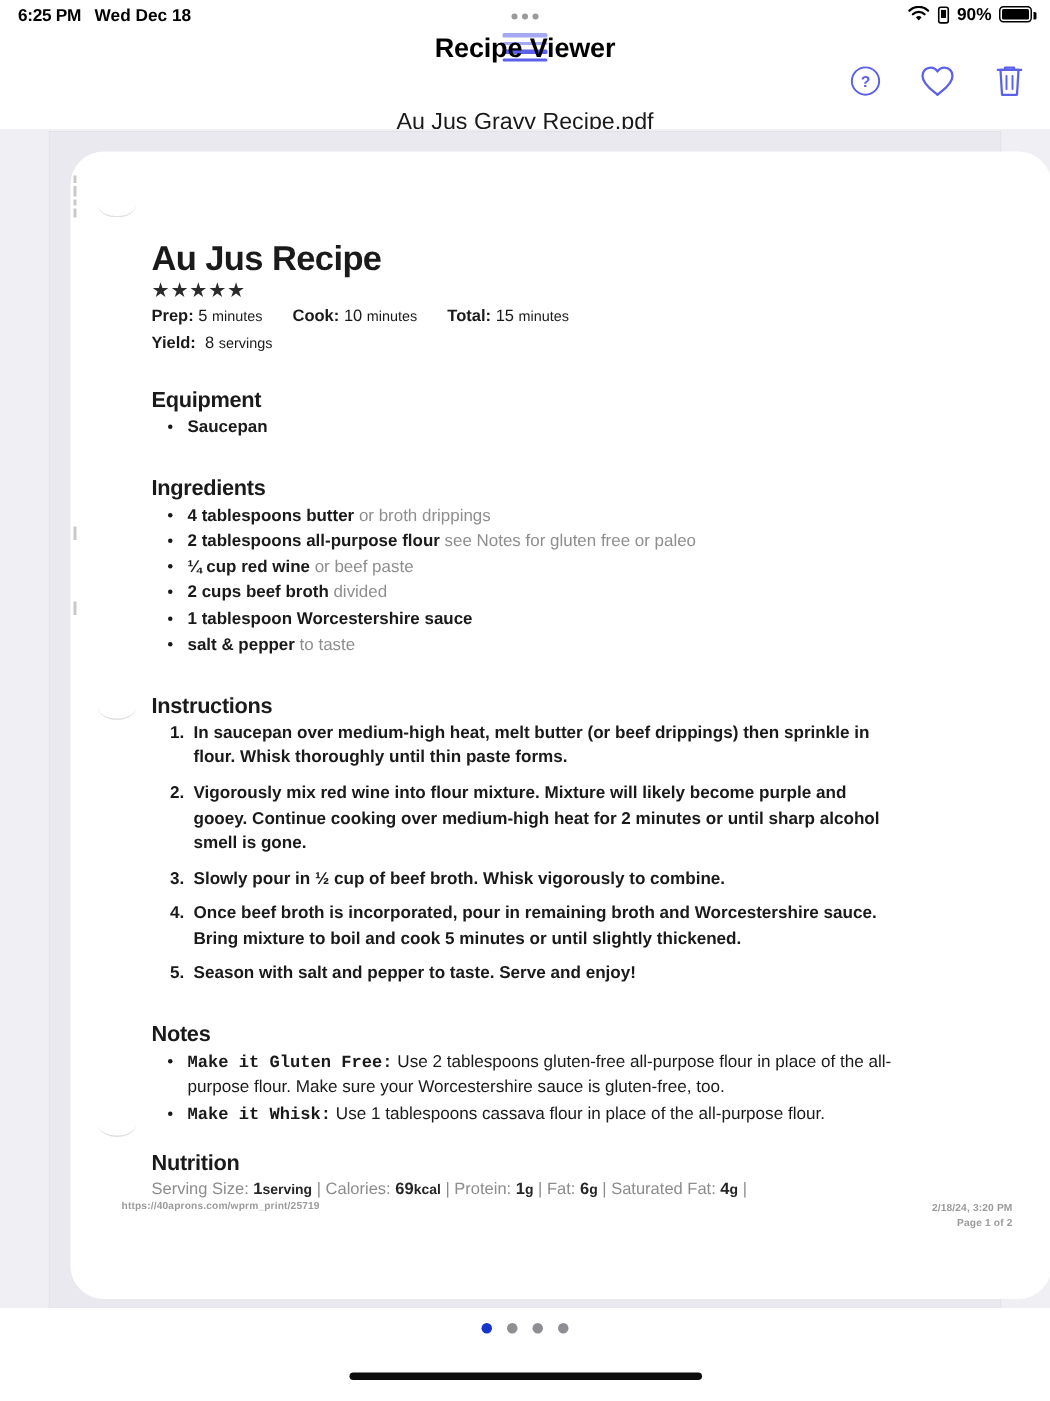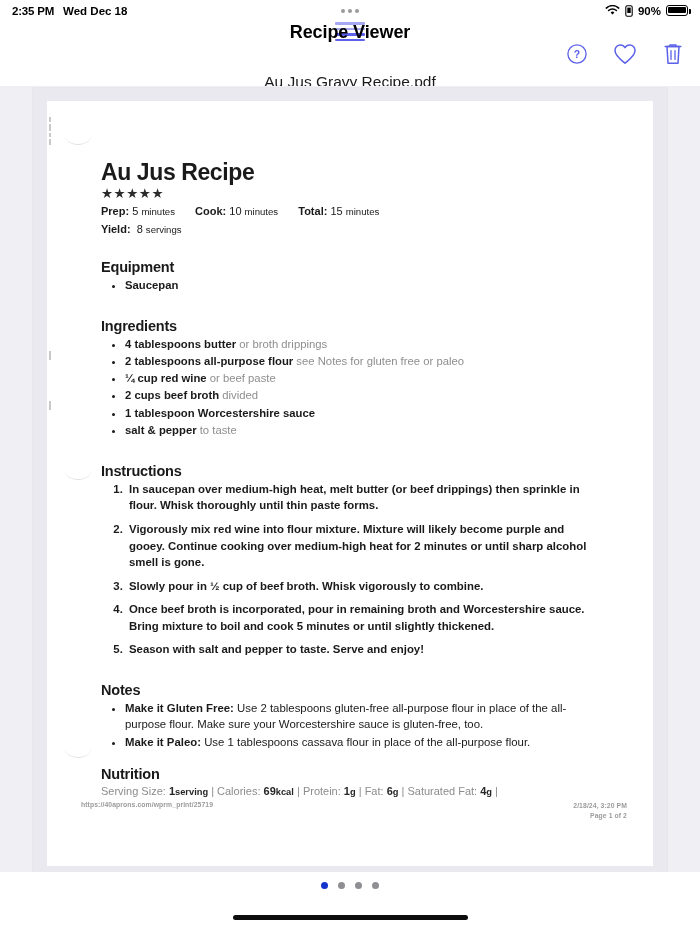--- a/index.html
+++ b/index.html
@@ -83,22 +83,23 @@
   .page-shell {
     position: absolute;
     left: 33px; top: 2px;
     width: 634px; height: 790px;
     background: #e9e9ef;
     box-shadow: 0 0 0 0.5px #dddde4;
   }
   .page {
     position: absolute;
     left: 14px; top: 13px;
-    width: 606px; height: 765px;
-    background: #ffffff;
+    width: 654px; height: 765px;
+    background: #ffffff;
+    border-radius: 22px;
   }
   
   .scanarc {
     position: absolute;
     border-top: 1.4px solid #d8d8d8;
     border-radius: 50% / 100% 100% 0 0;
     width: 26px; height: 9px;
     transform: rotate(180deg);
     opacity: .8;
   }
@@ -135,21 +136,21 @@
     margin-top: 24px; margin-bottom: 2px;
     letter-spacing: -0.2px;
   }
   ul.bullets { list-style: disc; margin-left: 24px; }
   ul.bullets li { font-size: 11.3px; font-weight: bold; line-height: 1.52; }
   ul.bullets li .note { font-weight: normal; color: #8e8e8e; }
   ol.steps { list-style: decimal; margin-left: 25px; }
   ol.steps li { font-size: 11.4px; font-weight: bold; line-height: 1.45; margin-bottom: 7px; padding-left: 3px; }
   ul.notes { list-style: disc; margin-left: 24px; }
   ul.notes li { font-size: 11.4px; line-height: 1.45; margin-bottom: 1px; }
-  ul.notes li b { font-weight: bold; }
+  ul.notes li b { font-weight: bold; font-family: Liberation Mono, monospace; }
   .nutrition-line { font-size: 11px; color: #8c8c8c; line-height: 1.4; margin-top: 1px;}
   .nutrition-line b { color: #262626; font-weight: bold; }
   .nutrition-line .u { font-size: 9.3px; font-weight: bold; color:#262626; }
 
   
   .page-footer {
     position: absolute; left: 34px; right: 26px; top: 700px;
     display: flex; justify-content: space-between;
     font-size: 6.8px; color: #9b9b9b; font-weight: bold;
     letter-spacing: 0.1px;
@@ -168,21 +169,21 @@
   .home-indicator {
     width: 235px; height: 5px; border-radius: 3px; background: #0d0d0d;
     position: absolute; bottom: 14px;
   }
 </style>
 </head>
 <body>
 
 <div class="statusbar">
   <div class="sb-left">
-    <span class="sb-time">2:35 PM</span>
+    <span class="sb-time">6:25 PM</span>
     <span class="sb-date">Wed Dec 18</span>
   </div>
   <div class="sb-center">
     <span class="sb-dots">
         <i></i>
         <i></i>
         <i></i>
       </span>
   </div>
   <div class="sb-right">
@@ -308,21 +309,21 @@
           <li>In saucepan over medium-high heat, melt butter (or beef drippings) then sprinkle in flour. Whisk thoroughly until thin paste forms.</li>
           <li>Vigorously mix red wine into flour mixture. Mixture will likely become purple and gooey. Continue cooking over medium-high heat for 2 minutes or until sharp alcohol smell is gone.</li>
           <li>Slowly pour in ½ cup of beef broth. Whisk vigorously to combine.</li>
           <li>Once beef broth is incorporated, pour in remaining broth and Worcestershire sauce. Bring mixture to boil and cook 5 minutes or until slightly thickened.</li>
           <li>Season with salt and pepper to taste. Serve and enjoy!</li>
         </ol>
 
         <h2 class="sec">Notes</h2>
         <ul class="notes">
           <li><b>Make it Gluten Free:</b><span> Use 2 tablespoons gluten-free all-purpose flour in place of the all-purpose flour. Make sure your Worcestershire sauce is gluten-free, too.</span></li>
-          <li><b>Make it Paleo:</b><span> Use 1 tablespoons cassava flour in place of the all-purpose flour.</span></li>
+          <li><b>Make it Whisk:</b><span> Use 1 tablespoons cassava flour in place of the all-purpose flour.</span></li>
         </ul>
 
         <h2 class="sec" style="margin-top:16px;">Nutrition</h2>
         <div class="nutrition-line">
           <span>Serving Size: </span><b>1</b><span class="u">serving</span> |
           <span>Calories: </span><b>69</b><span class="u">kcal</span> |
           <span>Protein: </span><b>1</b><span class="u">g</span> |
           <span>Fat: </span><b>6</b><span class="u">g</span> |
           <span>Saturated Fat: </span><b>4</b><span class="u">g</span> |
         </div>

